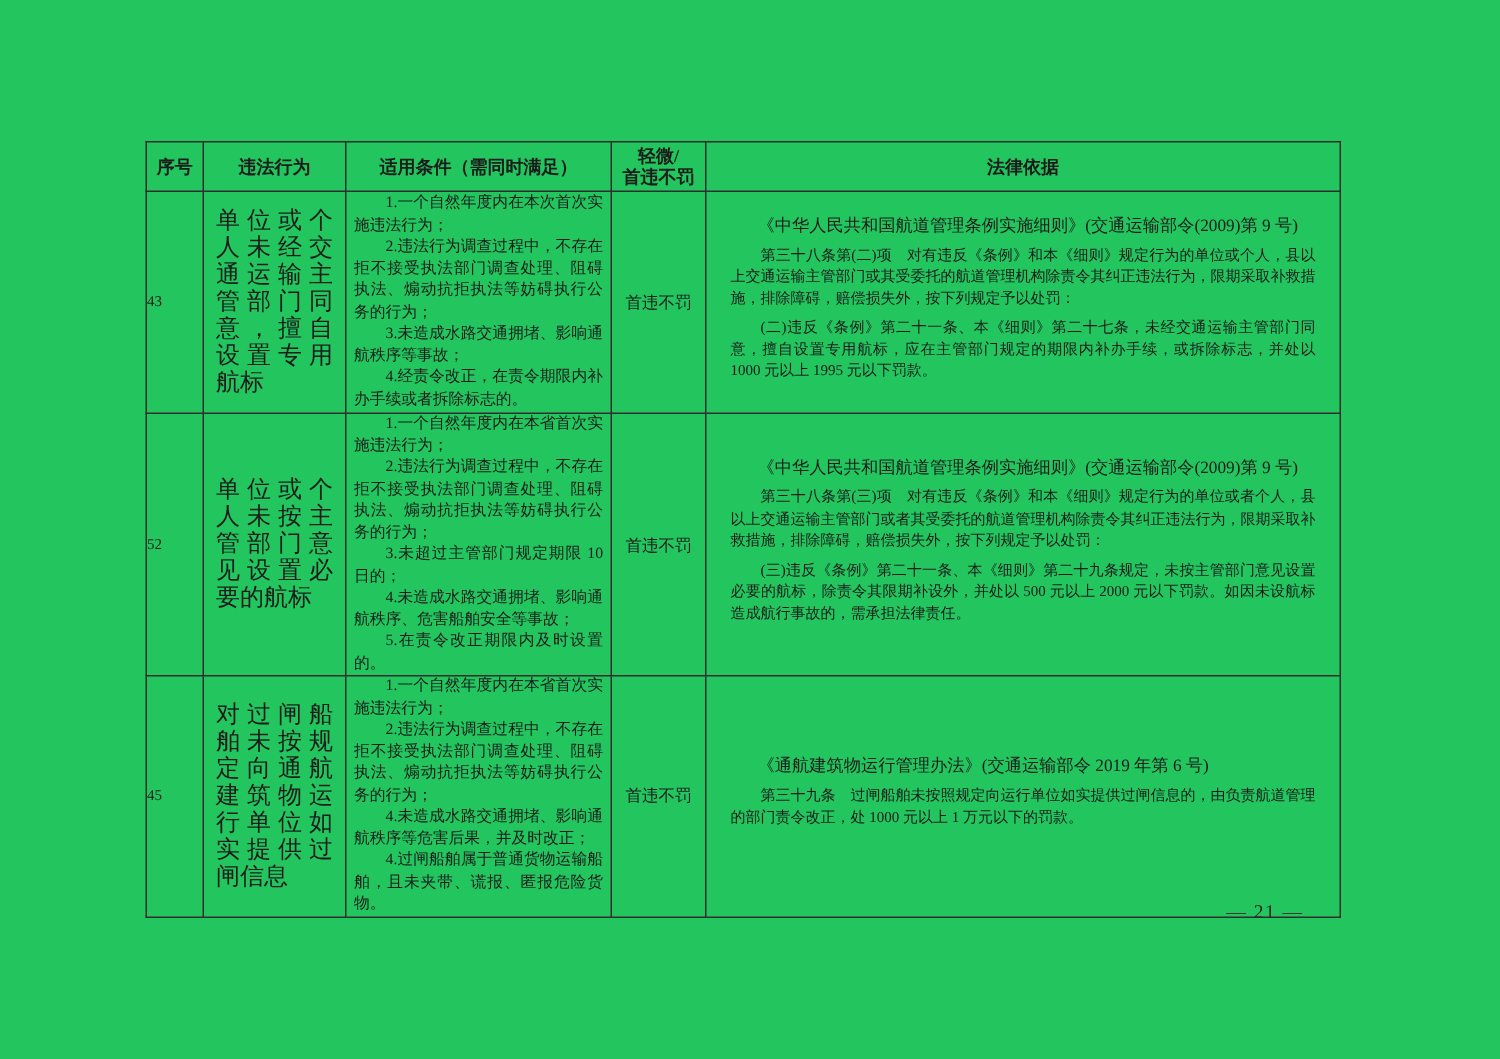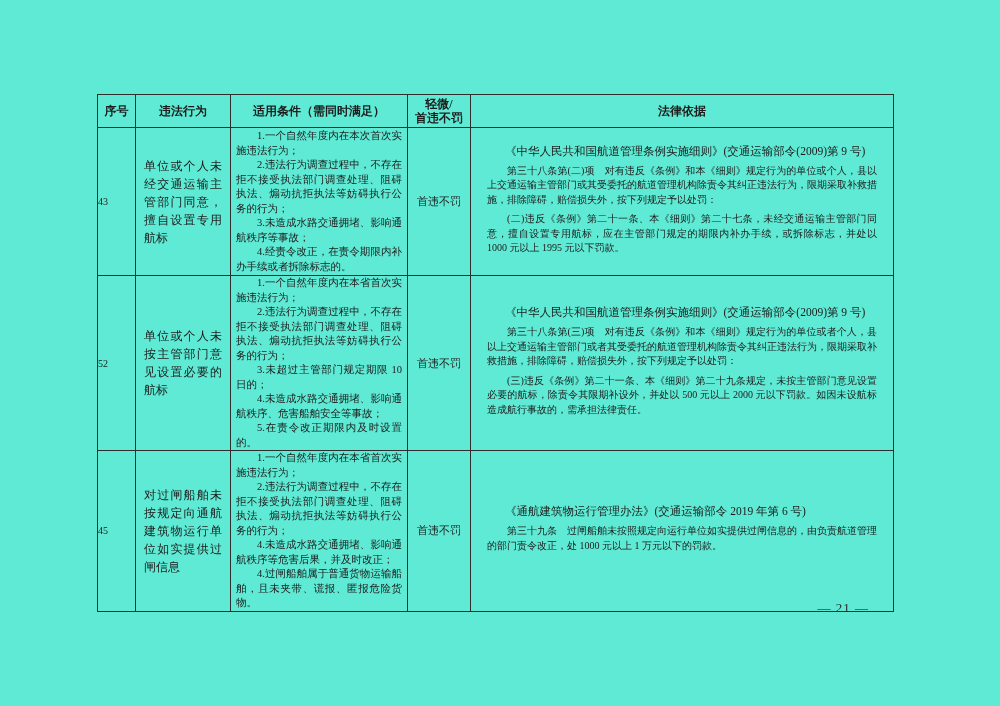--- a/index.html
+++ b/index.html
@@ -1,39 +1,39 @@
 <!DOCTYPE html>
 <html><head>
 <meta charset="utf-8">
 <style>
   html,body{margin:0;padding:0;}
   body{
     width:1000px;height:706px;background:#ffffff;
     font-family:"Liberation Serif","DejaVu Serif",serif;
     color:#1c1c1c;
   }
-  .page{position:relative;width:1000px;height:706px;background:#5eead4;overflow:hidden;}
+  .page{position:relative;width:1000px;height:706px;background:#22c55e;overflow:hidden;}
 
   table.rule-table{
     position:absolute;left:97px;top:94px;width:796px;
     border-collapse:collapse;table-layout:fixed;
   }
   .rule-table th,.rule-table td{
     border:1px solid #2e2e2e;vertical-align:middle;padding:0;
     overflow:hidden;
   }
   .rule-table th{
     font-weight:bold;font-size:12px;line-height:14px;text-align:center;padding:2px 1px;
   }
   th.th-penalty{white-space:pre-line;}
 
   td.no-cell{text-align:left;font-size:10px;}
   td.violation-cell{padding:0 8px;}
   .violation{
-    font-size:12px;line-height:18px;text-align:justify;text-justify:inter-character;
+    font-size:16px;line-height:18px;text-align:justify;text-justify:inter-character;
   }
   td.conditions-cell{padding:0 5px;}
   .cond-p{margin:0;text-indent:2em;font-size:10.5px;line-height:14.5px;text-align:justify;}
   td.penalty-cell{text-align:center;font-size:11px;}
   td.legal-cell{padding:0 11px;}
   .legal-title{margin:0 0 1px 0;text-indent:2em;font-weight:normal;font-size:11.5px;line-height:16px;}
   .legal-p{margin:5px;text-indent:2em;font-size:10px;line-height:14.5px;text-align:justify;}
 
   .page-number{
     position:absolute;top:600px;right:131px;

